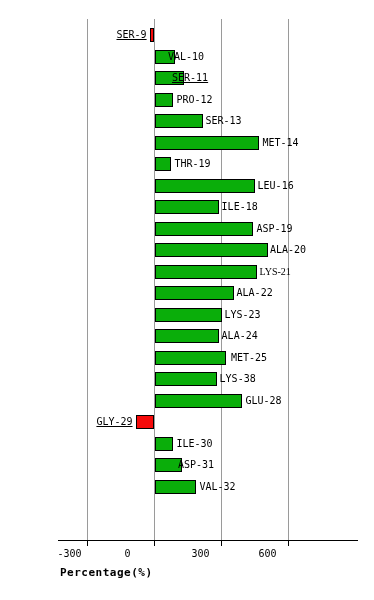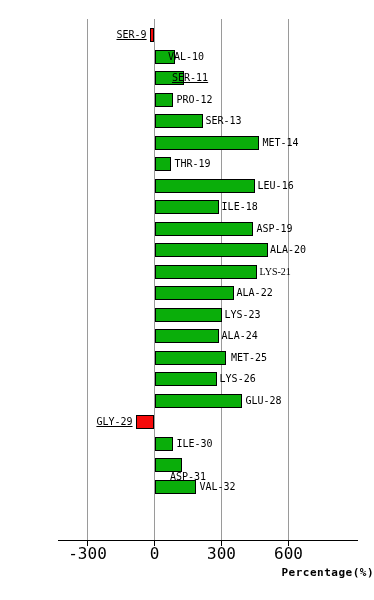--- a/index.html
+++ b/index.html
@@ -84,32 +84,31 @@
   .tick {
     position: absolute;
     top: 541px;
     width: 1px;
     height: 5px;
     background: #000000;
   }
   .tick-label {
     position: absolute;
     top: 547px;
-    font-size: 16px;
+    font-size: 10px;
     line-height: 14px;
     color: #000000;
-    text-align: center;
     white-space: nowrap;
   }
   .axis-title {
     position: absolute;
     left: 0;
     top: 566px;
     width: 374px;
-    text-align: right;
+    text-align: left;
     padding-left: 60px;
     box-sizing: border-box;
     font-size: 11px;
     font-weight: bold;
     color: #000000;
     letter-spacing: 0.5px;
   }
 </style>
 </head>
 <body>
@@ -183,37 +182,37 @@
         <div class="row">
           <div class="bar pos" style="left: 154.5px; width: 64.0967px;"></div>
           <div class="bar-label right" style="left: 221.597px;">ALA-24</div>
         </div>
         <div class="row">
           <div class="bar pos" style="left: 154.5px; width: 71.9133px;"></div>
           <div class="bar-label right" style="left: 231px;">MET-25</div>
         </div>
         <div class="row">
           <div class="bar pos" style="left: 154.5px; width: 62.0867px;"></div>
-          <div class="bar-label right" style="left: 219.587px;">LYS-26</div>
+          <div class="bar-label right" style="left: 219.587px;">LYS-38</div>
         </div>
         <div class="row">
           <div class="bar pos" style="left: 154.5px; width: 87.9933px;"></div>
           <div class="bar-label right" style="left: 245.493px;">GLU-28</div>
         </div>
         <div class="row">
           <div class="bar neg" style="left: 135.517px; width: 18.9833px;"></div>
           <div class="bar-label left" style="right: 241.483px; text-align: right;">GLY-29</div>
         </div>
         <div class="row">
           <div class="bar pos" style="left: 154.5px; width: 18.9833px;"></div>
           <div class="bar-label right" style="left: 176.483px;">ILE-30</div>
         </div>
         <div class="row">
           <div class="bar pos" style="left: 154.5px; width: 27.0233px;"></div>
-          <div class="bar-label right" style="left: 170px; margin-top: 12px;">ASP-31</div>
+          <div class="bar-label right" style="left: 178px;">ASP-31</div>
         </div>
         <div class="row">
           <div class="bar pos" style="left: 154.5px; width: 41.9867px;"></div>
           <div class="bar-label right" style="left: 199.487px;">VAL-32</div>
         </div>
       </div>
   </div>
 
   <div class="axis-line"></div>
   <div id="ticks">

